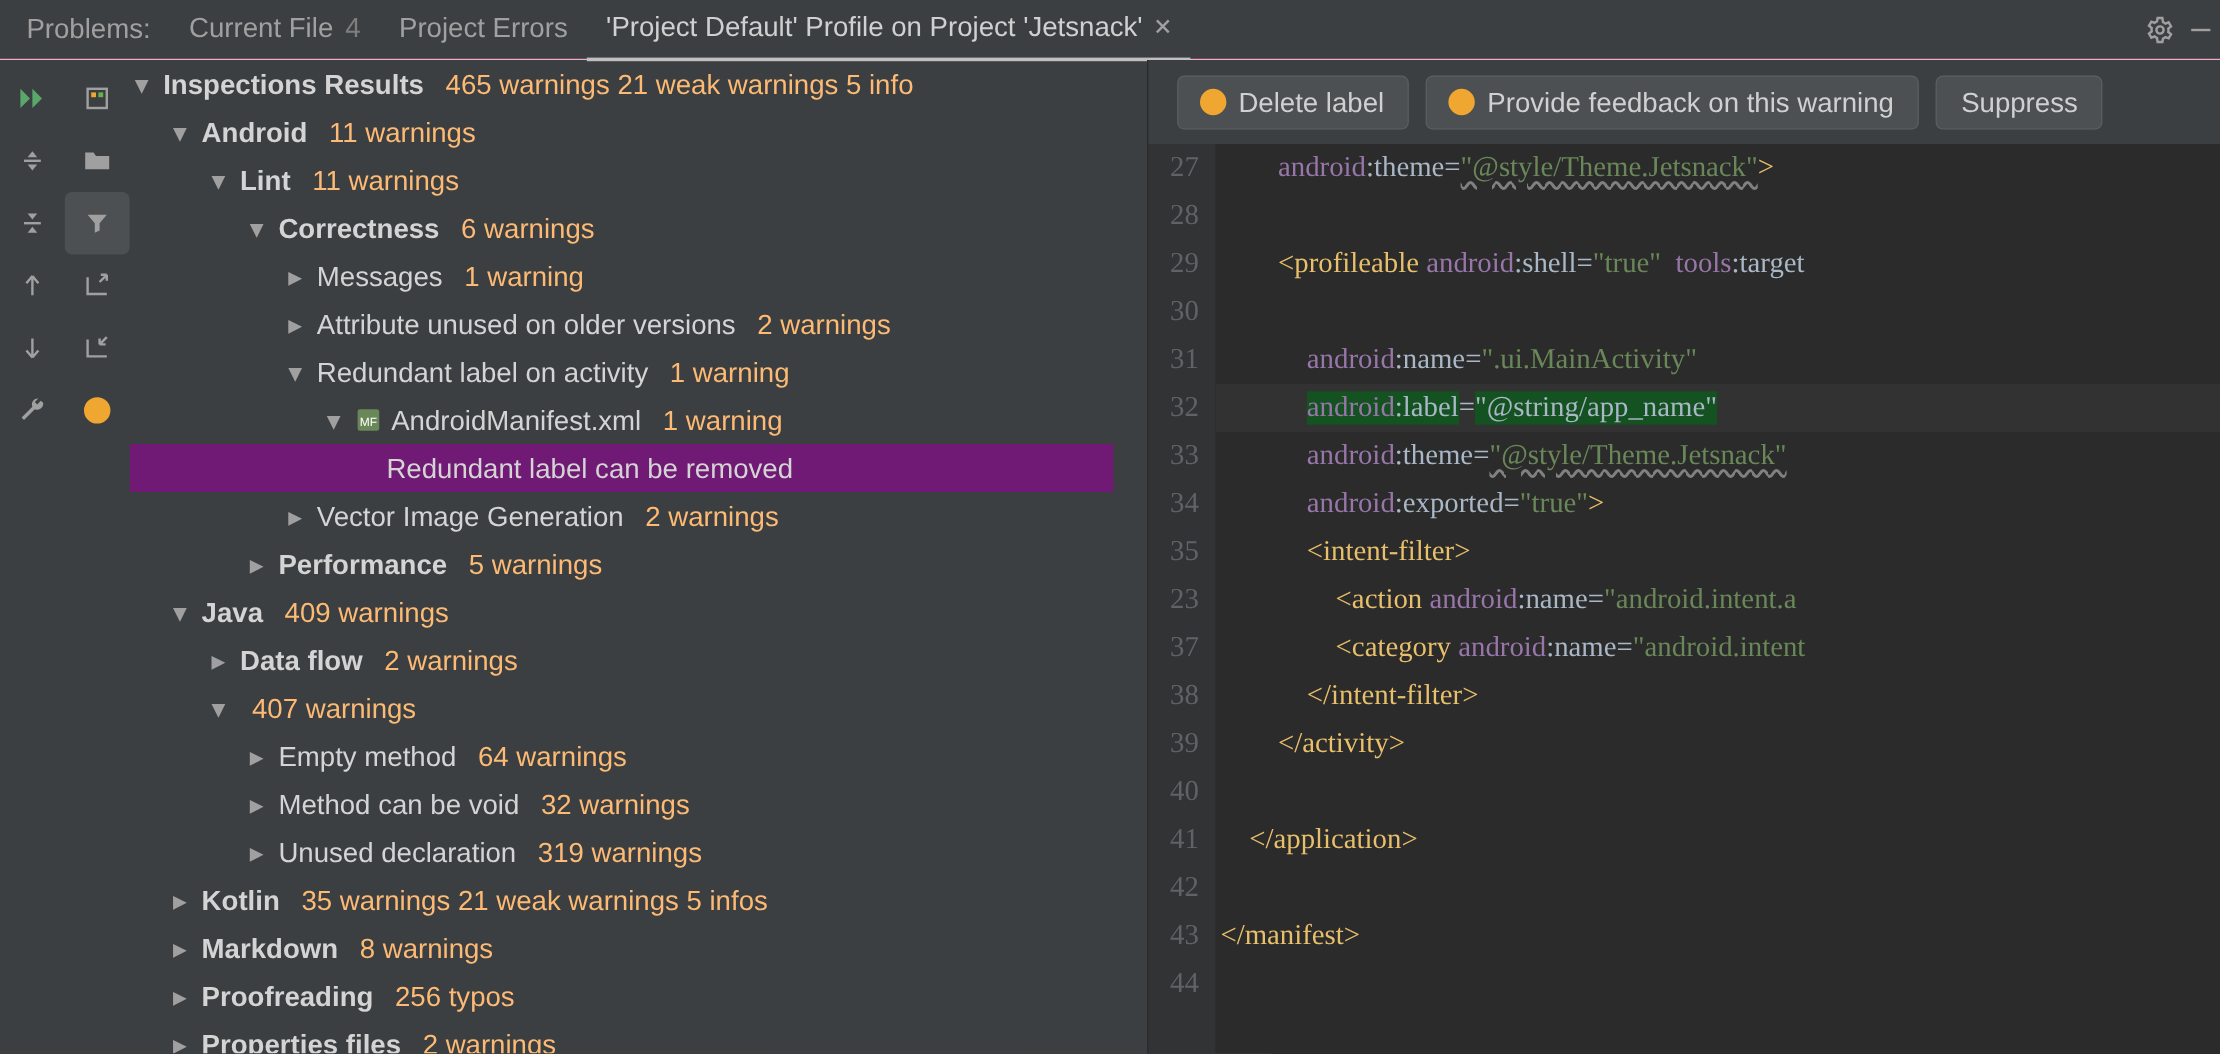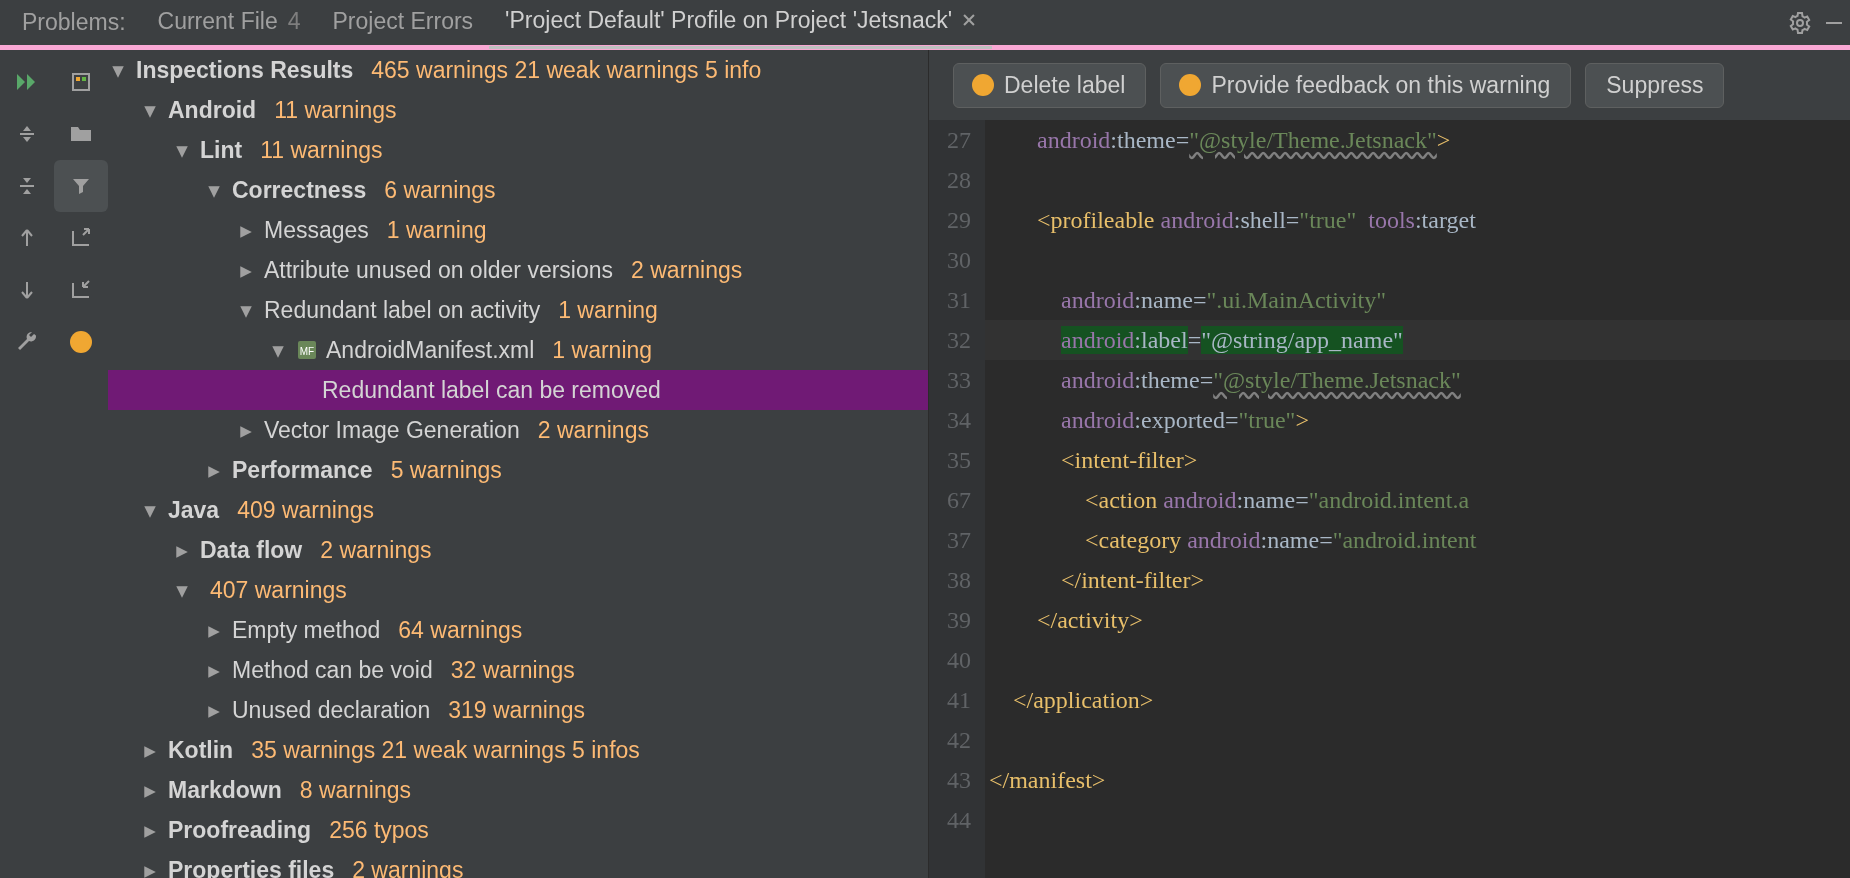--- a/index.html
+++ b/index.html
@@ -7,21 +7,21 @@
   width:1850px; height:878px;
   background:#3c3f41;
   font-family:-apple-system,Helvetica,Arial,sans-serif;
   font-size:23px;
   color:#bababa;
   overflow:hidden;
 }
 .tabbar {
   height:50px;
   display:flex; align-items:center;
-  border-bottom:5px solid #f9a8d4;
+  border-bottom:1px solid #f9a8d4;
   padding:0 6px;
   font-size:23px;
 }
 .tablabel { padding:0 16px; color:#a0a0a0; }
 .tab { padding:10px 16px 12px; color:#a0a0a0; display:flex; align-items:center; gap:10px; }
 .tab.active { color:#d0d0d0; border-bottom:3px solid #c0c0c0; }
 .close-x {
   width:14px; height:14px; display:inline-block; position:relative;
 }
 .close-x::before, .close-x::after {
@@ -66,20 +66,21 @@
 }
 .lbl { color:#d4d4d4; }
 .lbl.bold { font-weight:700; }
 .sub { color:#fdba74; margin-left:10px; }
 
 .rightpane {
   flex:1;
   display:flex; flex-direction:column;
   border-left:1px solid #2b2b2b;
   background:#2b2b2b;
+  margin-left:28px;
 }
 .actionbar {
   background:#3c3f41;
   height:70px;
   display:flex; align-items:center; gap:14px;
   padding:0 24px;
 }
 .btn {
   background:#4c5052;
   border:1px solid #5e6060;
@@ -371,21 +372,21 @@
       <div class="gutter">
         <div class="gutline">27</div>
         <div class="gutline">28</div>
         <div class="gutline">29</div>
         <div class="gutline">30</div>
         <div class="gutline">31</div>
         <div class="gutline">32</div>
         <div class="gutline">33</div>
         <div class="gutline">34</div>
         <div class="gutline">35</div>
-        <div class="gutline">67</div>
+        <div class="gutline">23</div>
         <div class="gutline">37</div>
         <div class="gutline">38</div>
         <div class="gutline">39</div>
         <div class="gutline">40</div>
         <div class="gutline">41</div>
         <div class="gutline">42</div>
         <div class="gutline">43</div>
         <div class="gutline">44</div>
       </div>
       <div class="code">

